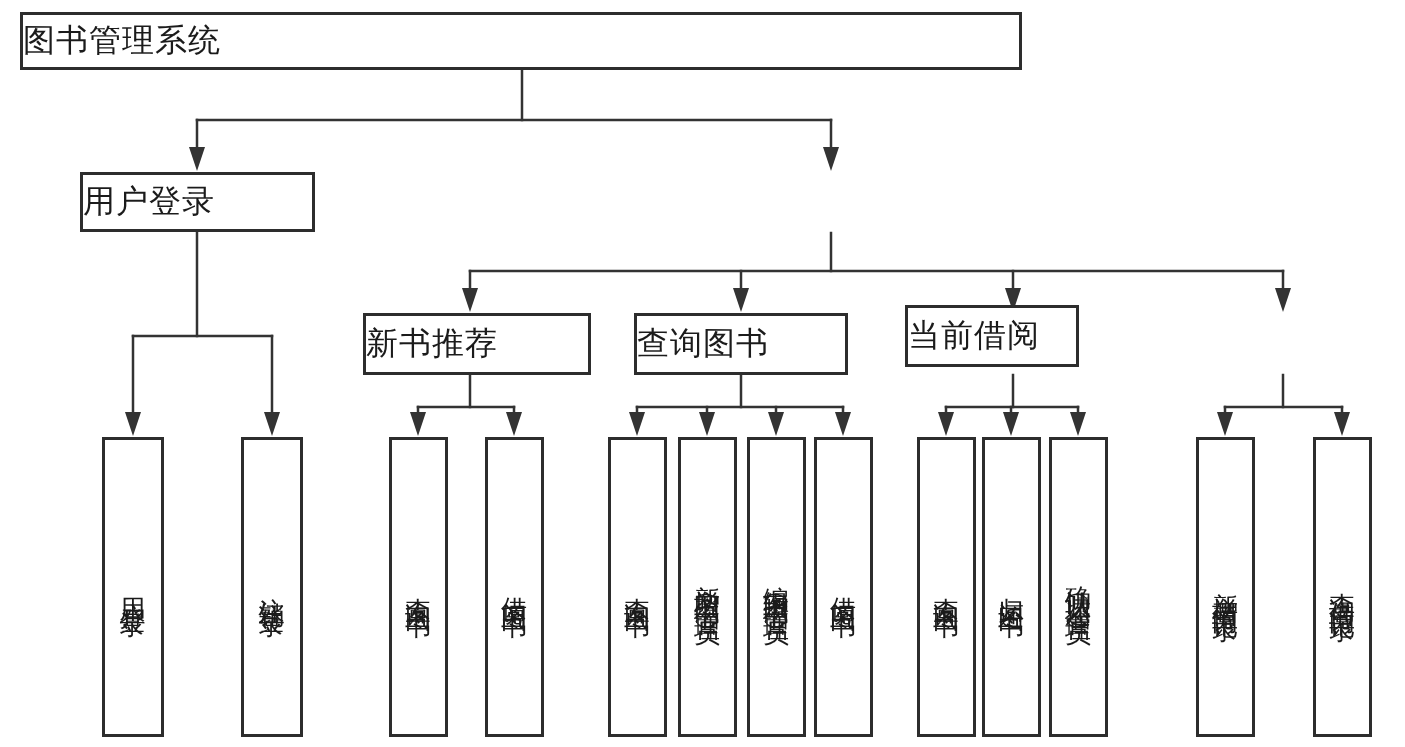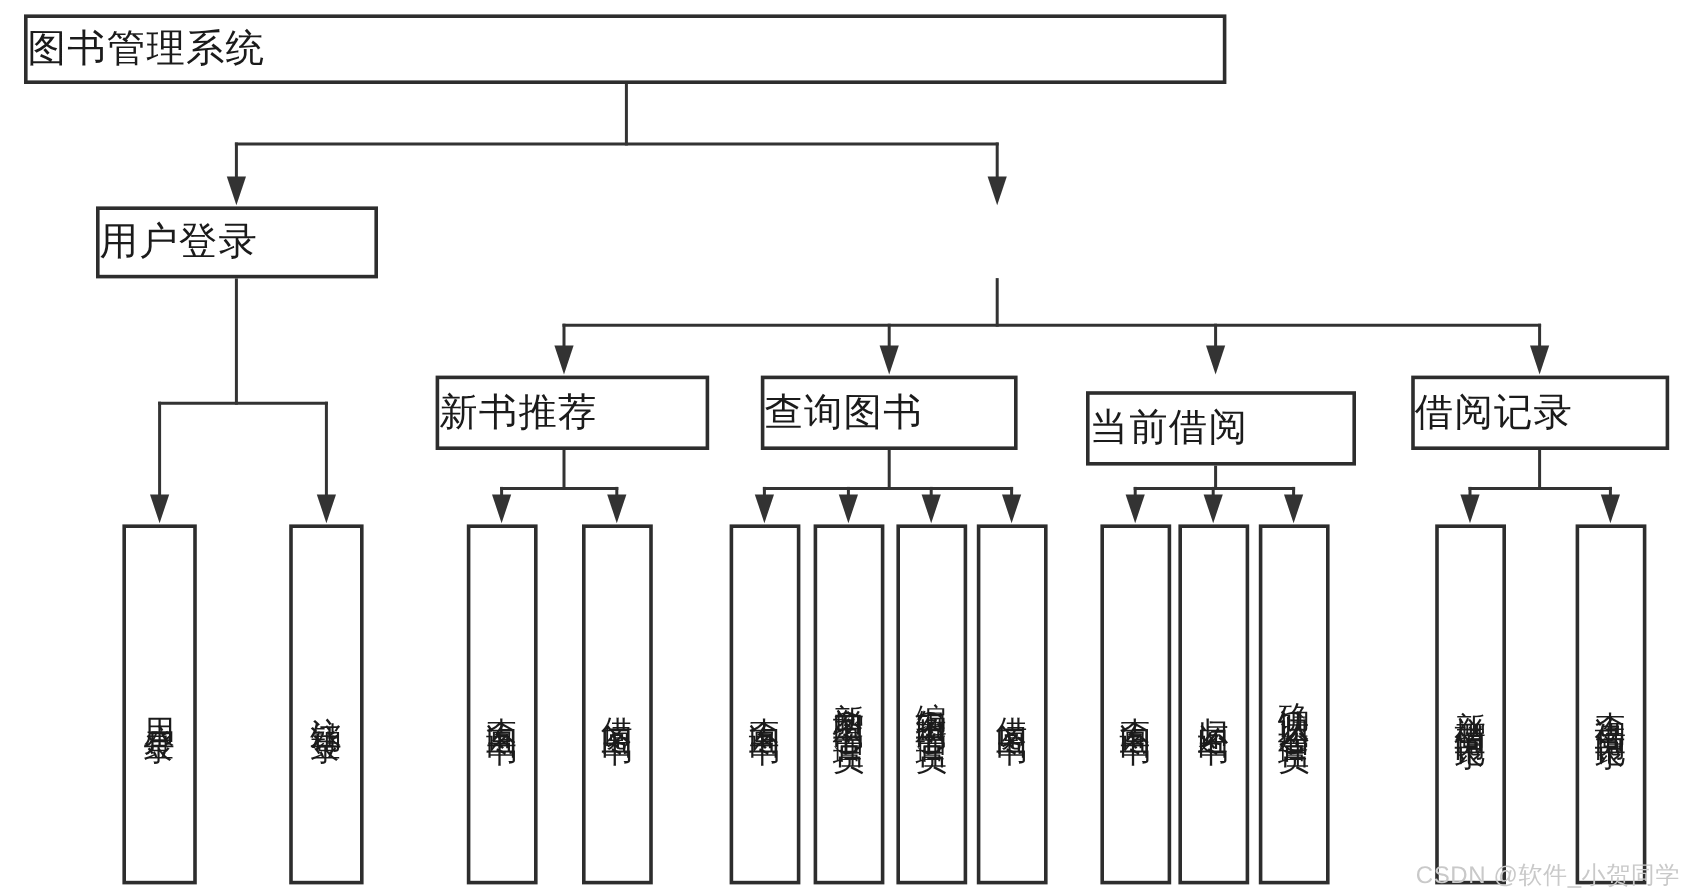--- a/index.html
+++ b/index.html
@@ -146,25 +146,22 @@
   <div class="node" style="left:80px; top:172px; width:235px; height:60px;">
     <span>用户登录</span>
   </div>
 
   <div class="node" style="left:363px; top:313px; width:228px; height:62px;">
     <span>新书推荐</span>
   </div>
   <div class="node" style="left:634px; top:313px; width:214px; height:62px;">
     <span>查询图书</span>
   </div>
-  <div class="node" style="left:905px; top:326px; width:225px; height:62px;">
+  <div class="node" style="left:905px; top:305px; width:174px; height:62px;">
     <span>当前借阅</span>
-  </div>
-  <div class="node" style="left:1176px; top:313px; width:215px; height:62px;">
-    <span>借阅记录</span>
   </div>
 
   <div class="leaf" style="left:102px; width:62px;">
     <span class="v">用户登录</span>
   </div>
   <div class="leaf" style="left:241px; width:62px;">
     <span class="v">注销登录</span>
   </div>
 
   <div class="leaf" style="left:389px;">
@@ -197,15 +194,14 @@
     <span class="v">确认归还（管理员）</span>
   </div>
 
   <div class="leaf" style="left:1196px;">
     <span class="v">新增借阅记录</span>
   </div>
   <div class="leaf" style="left:1313px;">
     <span class="v">查询借阅记录</span>
   </div>
 
-  <div class="watermark">CSDN @软件_小贺同学</div>
 
 </div>
 
 </body></html>

